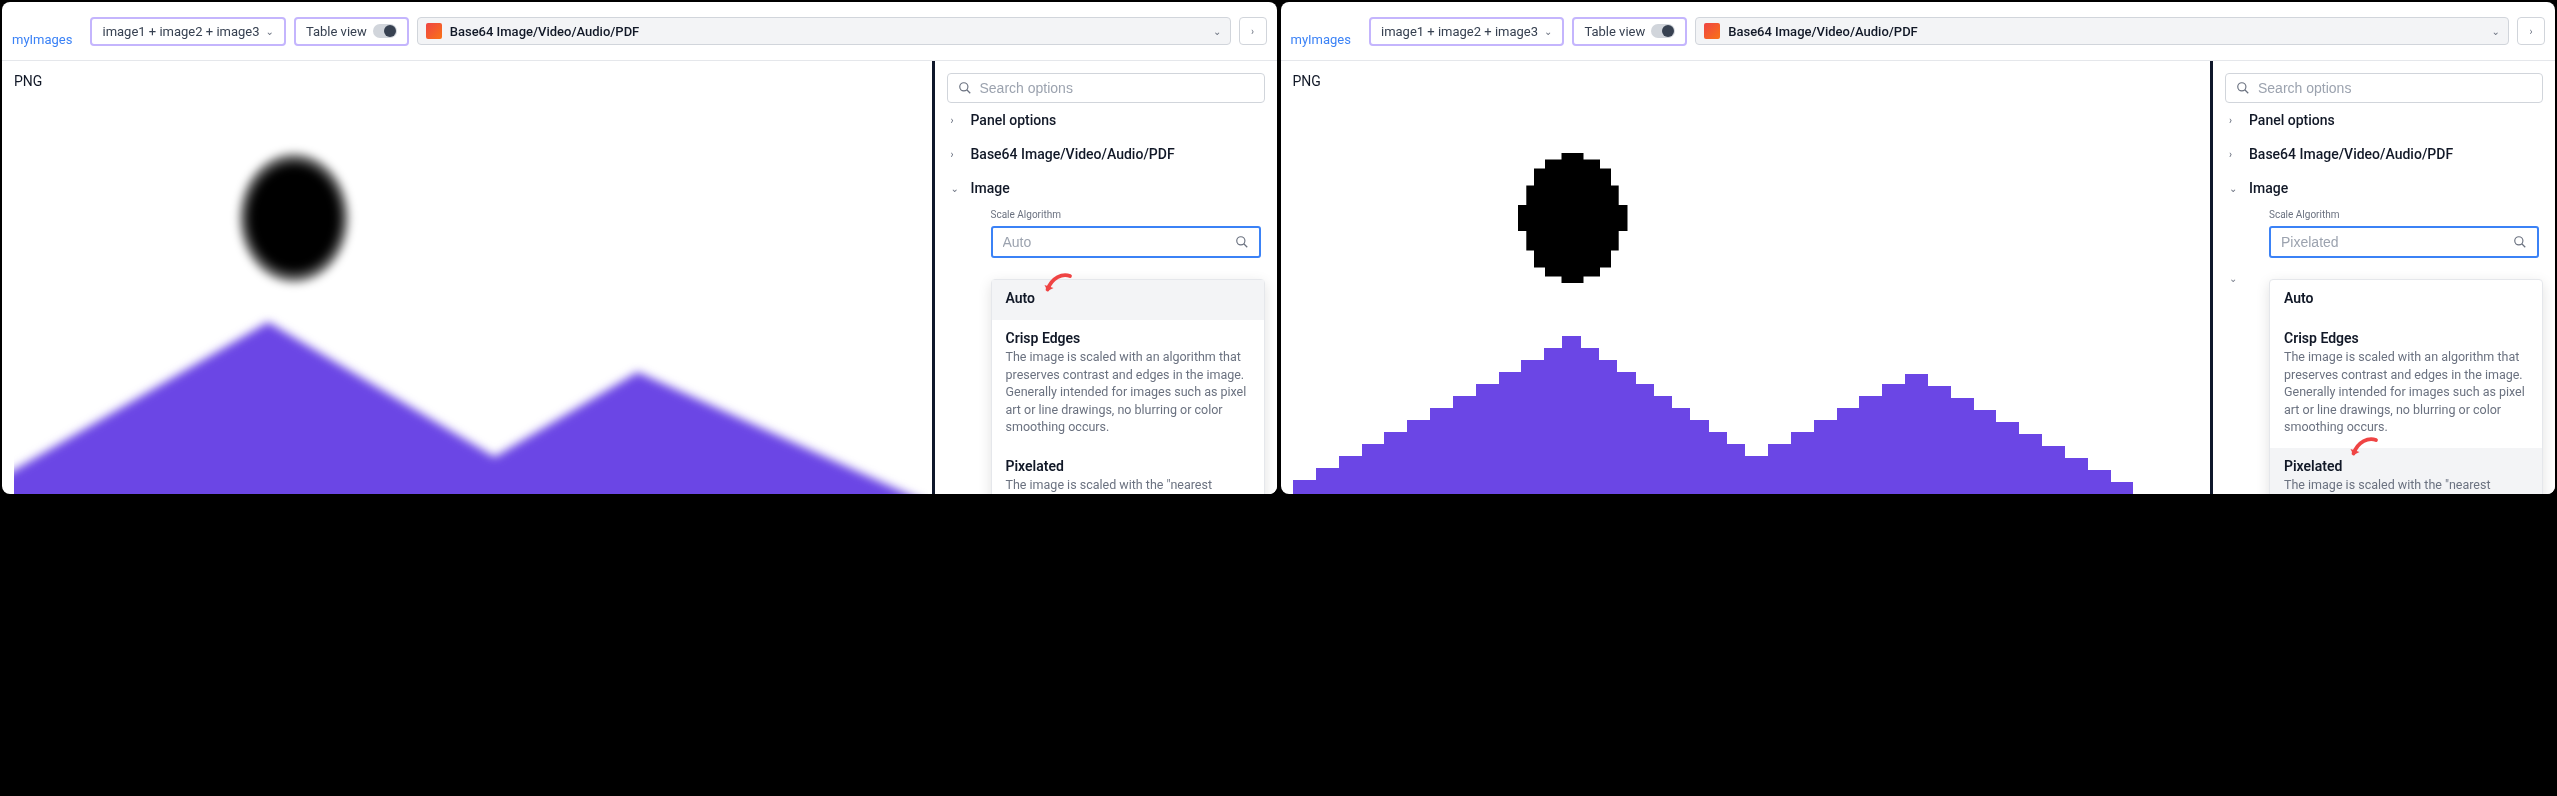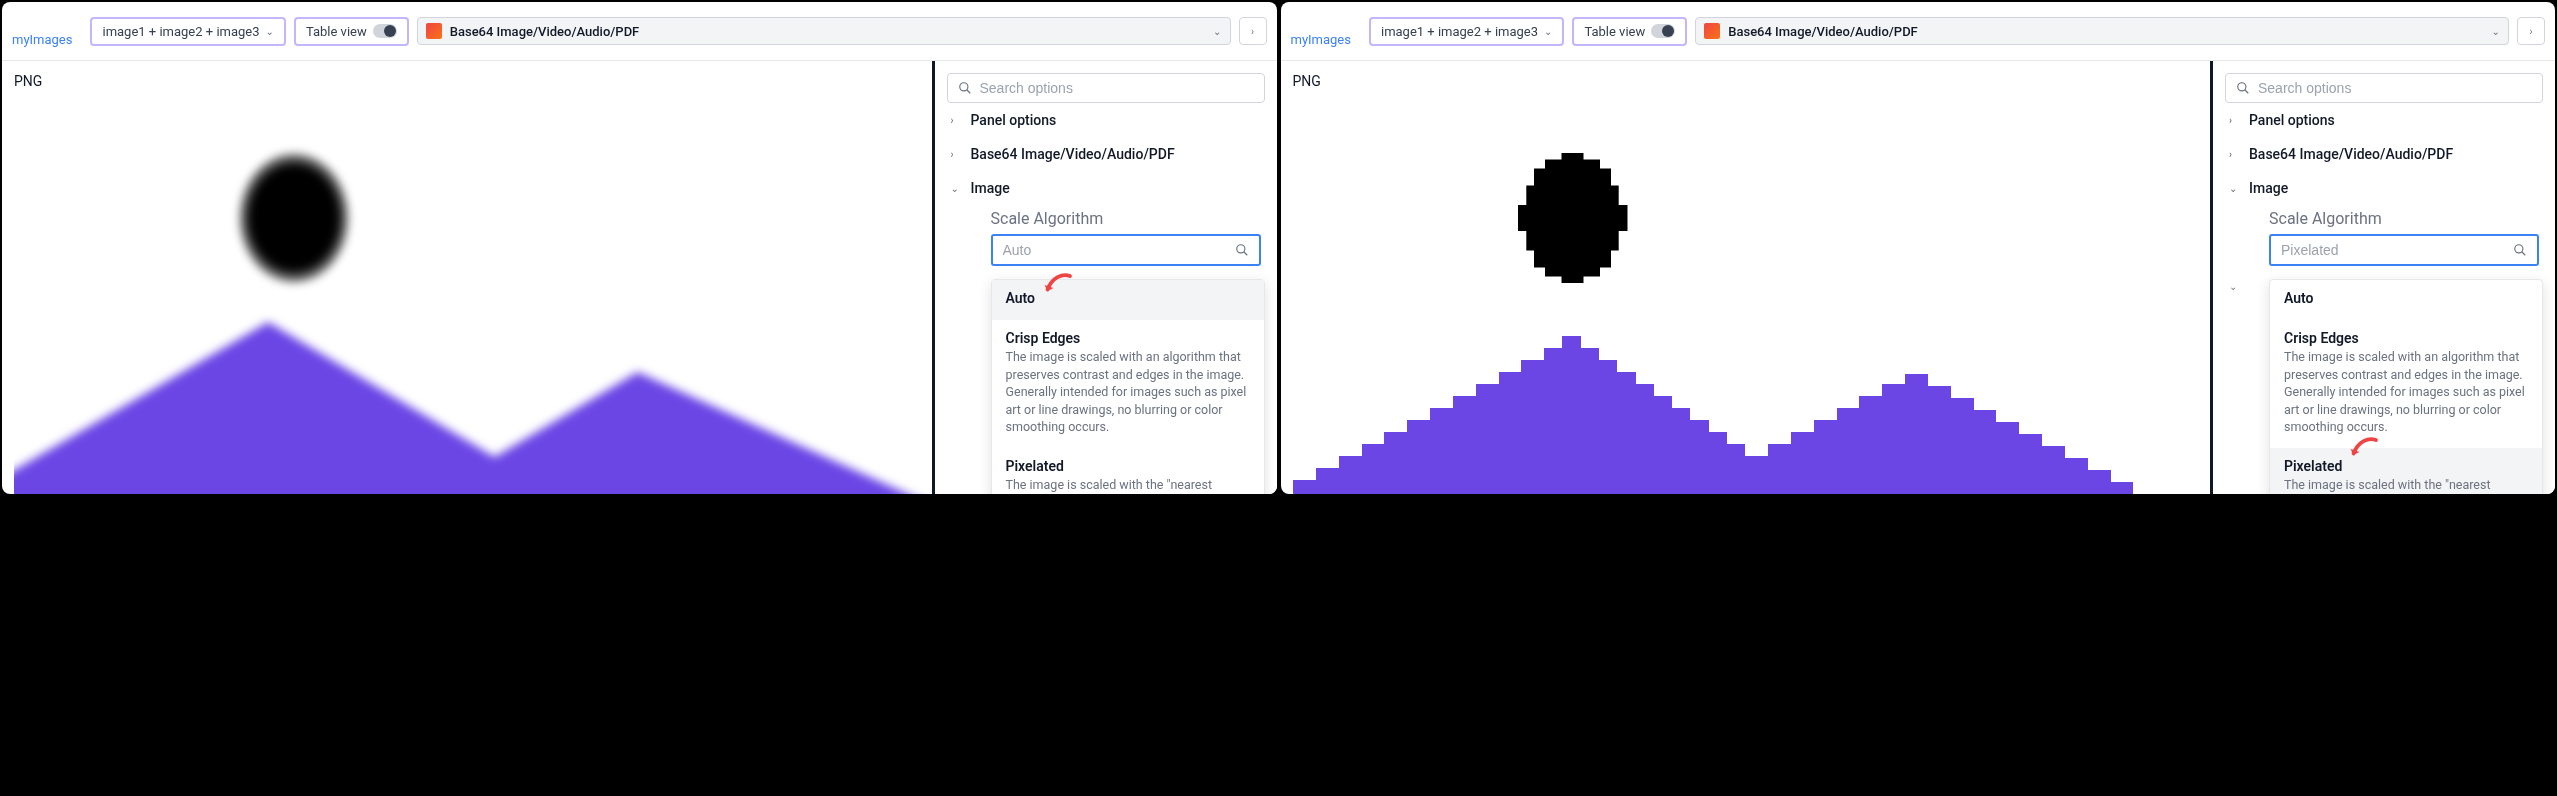--- a/index.html
+++ b/index.html
@@ -139,21 +139,21 @@
     .search-box input {
       border:none; outline:none; flex:1; font-size:14px; color:#374151;
     }
     .search-box input::placeholder { color:#9ca3af; }
     .section-row {
       display:flex; align-items:center; gap:10px; padding:9px 4px;
       font-weight:500; color:#111827; cursor:pointer;
     }
     .section-row .chev { width:10px; display:inline-block; }
     .subsection-label {
-      font-size:16px; color:#6b7280; padding: 4px 4px 6px 44px;
+      font-size:10px; color:#6b7280; padding: 4px 4px 6px 44px;
     }
     .select-combo {
       margin: 0 4px 0 44px;
       border: 2px solid #3b82f6; border-radius:3px;
       display:flex; align-items:center; padding:6px 10px;
       position:relative;
     }
     .select-combo input {
       border:none; outline:none; flex:1; font-size:14px; color:#374151;
     }

